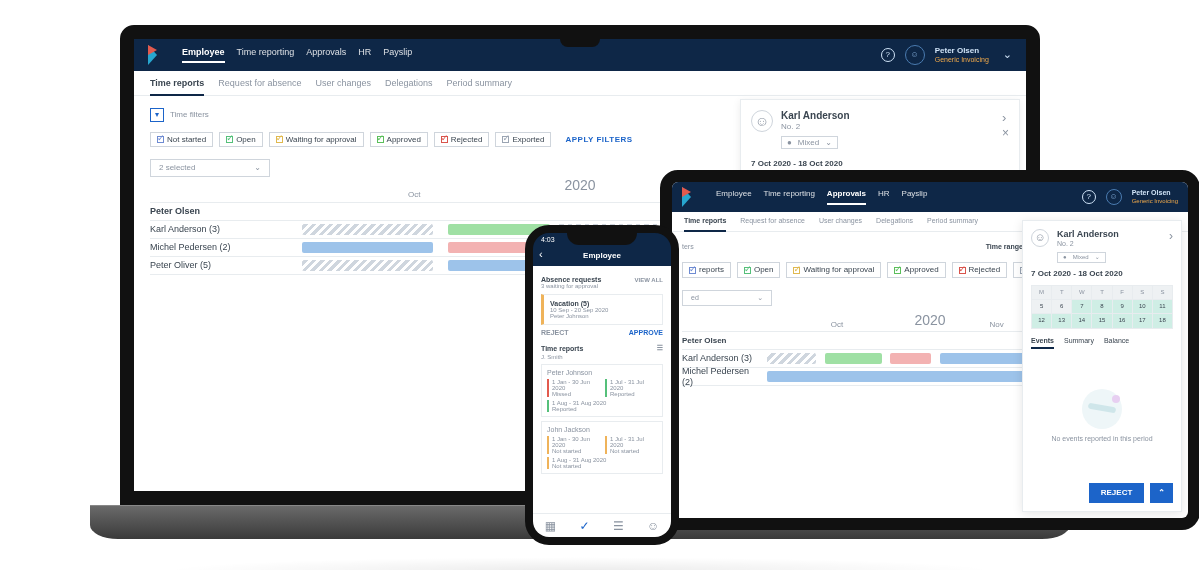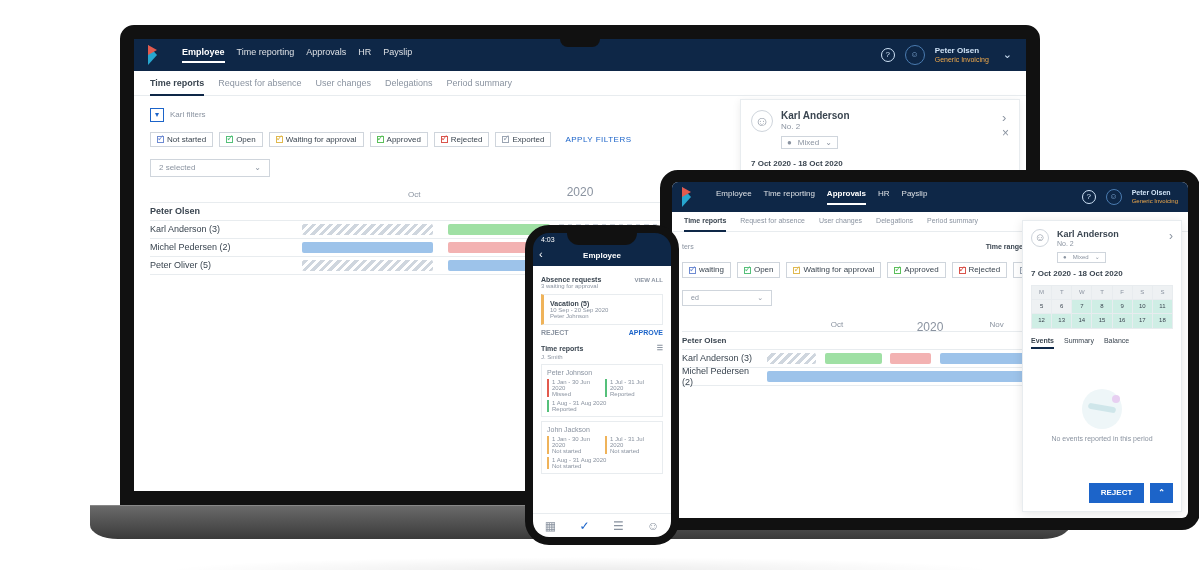--- a/index.html
+++ b/index.html
@@ -55,25 +55,25 @@
   .daterange{display:flex;align-items:center;gap:6px;font-size:8px}
   .datefield{border:1px solid var(--gray);padding:3px 6px;display:flex;align-items:center;gap:6px;color:var(--muted);min-width:72px}
   .cal{width:10px;height:10px;border:1px solid var(--muted);position:relative}
   .cal::before{content:"";position:absolute;top:-3px;left:1px;right:1px;height:2px;background:var(--muted)}
 
   .chips{display:flex;gap:6px;margin-top:8px;flex-wrap:wrap;align-items:center}
   .chip{border:1px solid var(--gray);padding:2px 6px;display:flex;align-items:center;gap:3px;font-size:8px;color:var(--text)}
   .ck{width:7px;height:7px;border:1px solid currentColor;position:relative}
   .ck::after{content:"✓";position:absolute;top:-4px;left:-1px;font-size:9px}
   .chip .ck-ns{color:#6e8bd2}.chip .ck-op{color:#55c07a}.chip .ck-wa{color:#e0b94f}.chip .ck-ap{color:#5bbf5b}.chip .ck-rj{color:#d9544c}.chip .ck-ex{color:#9aa4b2}
-  .applybtn{color:var(--blue);font-weight:normal;letter-spacing:.5px;margin-left:8px}
+  .applybtn{color:var(--blue);font-weight:bold;letter-spacing:.5px;margin-left:8px}
 
   .tr-sel{margin:8px 16px 0;border:1px solid var(--gray);padding:3px 8px;display:flex;justify-content:space-between;width:120px;color:var(--muted);font-size:8px}
   .timeline-head{position:relative;margin:0 16px;border-bottom:1px solid var(--gray2);height:26px}
-  .timeline-head .y{position:absolute;left:50%;top:8px;font-size:12px;color:var(--muted);transform:translateX(-50%)}
+  .timeline-head .y{position:absolute;left:50%;top:0;font-size:14px;color:var(--muted);transform:translateX(-50%)}
   .timeline-head .m{position:absolute;bottom:2px;font-size:8px;color:var(--muted)}
 
   .rows{margin:0 16px}
   .row{display:flex;align-items:center;border-bottom:1px solid var(--gray2);padding:4px 0;position:relative;height:18px}
   .row .nm{width:120px;font-size:9px}
   .row.group .nm{font-weight:bold}
   .bars{position:absolute;left:130px;right:0;top:3px;bottom:3px}
   .bar{position:absolute;top:0;bottom:0;border-radius:2px}
   .bar.blue{background:#9dc3ea}
   .bar.green{background:#9fe0a4}
@@ -170,21 +170,21 @@
         <span class="active">Time reports</span>
         <span>Request for absence</span>
         <span>User changes</span>
         <span>Delegations</span>
         <span>Period summary</span>
       </div>
 
       <div class="filterbar">
         <div class="filter-top">
           <span class="filter-ico">▾</span>
-          <span style="color:var(--muted)">Karl filters</span>
+          <span style="color:var(--muted)">Time filters</span>
           <span class="spacer"></span>
           <div class="daterange">
             <span style="font-weight:bold">Time range</span>
             <span class="datefield">
                 <span>01/10/2020</span>
                 <span class="cal"></span>
               </span>
             <span>→</span>
             <span class="datefield">
                 <span>31/06/2021</span>
@@ -329,21 +329,21 @@
             <span>→</span>
             <span class="datefield" style="min-width:58px">
                 <span>31/06/2021</span>
                 <span class="cal"></span>
               </span>
           </div>
         </div>
         <div class="chips" style="margin-top:6px">
           <span class="chip">
               <span class="ck ck-ns"></span>
-              <span>waiting</span>
+              <span>reports</span>
             </span>
           <span class="chip">
               <span class="ck ck-op"></span>
               <span>Open</span>
             </span>
           <span class="chip">
               <span class="ck ck-wa"></span>
               <span>Waiting for approval</span>
             </span>
           <span class="chip">

